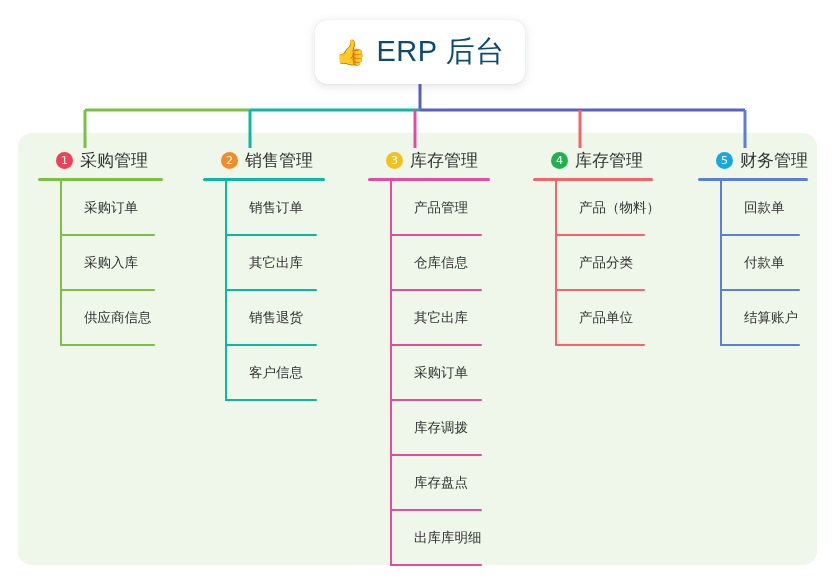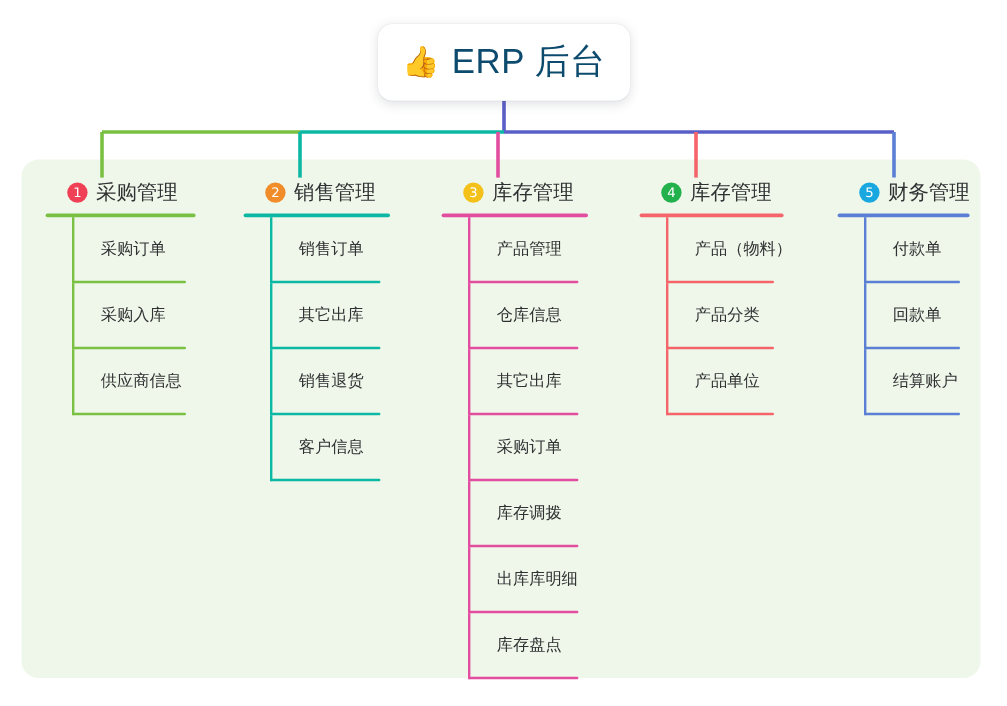--- a/index.html
+++ b/index.html
@@ -239,26 +239,26 @@
             <div class="child-label">采购订单</div>
             <div class="child-rule" style="background: rgb(227, 77, 160); width: 92px;"></div>
           </div>
           <div class="child">
             <div class="child-spine" style="background: rgb(227, 77, 160);"></div>
             <div class="child-label">库存调拨</div>
             <div class="child-rule" style="background: rgb(227, 77, 160); width: 92px;"></div>
           </div>
           <div class="child">
             <div class="child-spine" style="background: rgb(227, 77, 160);"></div>
+            <div class="child-label">库存盘点</div>
+            <div class="child-rule" style="background: rgb(227, 77, 160); width: 92px;"></div>
+          </div>
+          <div class="child">
+            <div class="child-spine" style="background: rgb(227, 77, 160);"></div>
             <div class="child-label">出库库明细</div>
-            <div class="child-rule" style="background: rgb(227, 77, 160); width: 92px;"></div>
-          </div>
-          <div class="child">
-            <div class="child-spine" style="background: rgb(227, 77, 160);"></div>
-            <div class="child-label">库存盘点</div>
             <div class="child-rule" style="background: rgb(227, 77, 160); width: 92px;"></div>
           </div>
         </div>
       </div>
       <div class="column" style="left: 533px; top: 148px; width: 120px;">
         <div class="col-head">
           <span class="badge" style="background: rgb(34, 177, 76);">4</span>
           <span class="col-title">库存管理</span>
         </div>
         <div class="head-rule" style="background: rgb(244, 100, 106);"></div>
@@ -282,26 +282,26 @@
       </div>
       <div class="column" style="left: 698px; top: 148px; width: 110px;">
         <div class="col-head">
           <span class="badge" style="background: rgb(25, 167, 224);">5</span>
           <span class="col-title">财务管理</span>
         </div>
         <div class="head-rule" style="background: rgb(90, 127, 212);"></div>
         <div class="children">
           <div class="child">
             <div class="child-spine" style="background: rgb(90, 127, 212);"></div>
+            <div class="child-label">回款单</div>
+            <div class="child-rule" style="background: rgb(90, 127, 212); width: 80px;"></div>
+          </div>
+          <div class="child">
+            <div class="child-spine" style="background: rgb(90, 127, 212);"></div>
             <div class="child-label">付款单</div>
-            <div class="child-rule" style="background: rgb(90, 127, 212); width: 80px;"></div>
-          </div>
-          <div class="child">
-            <div class="child-spine" style="background: rgb(90, 127, 212);"></div>
-            <div class="child-label">回款单</div>
             <div class="child-rule" style="background: rgb(90, 127, 212); width: 80px;"></div>
           </div>
           <div class="child">
             <div class="child-spine" style="background: rgb(90, 127, 212);"></div>
             <div class="child-label">结算账户</div>
             <div class="child-rule" style="background: rgb(90, 127, 212); width: 80px;"></div>
           </div>
         </div>
       </div>
     </div>

